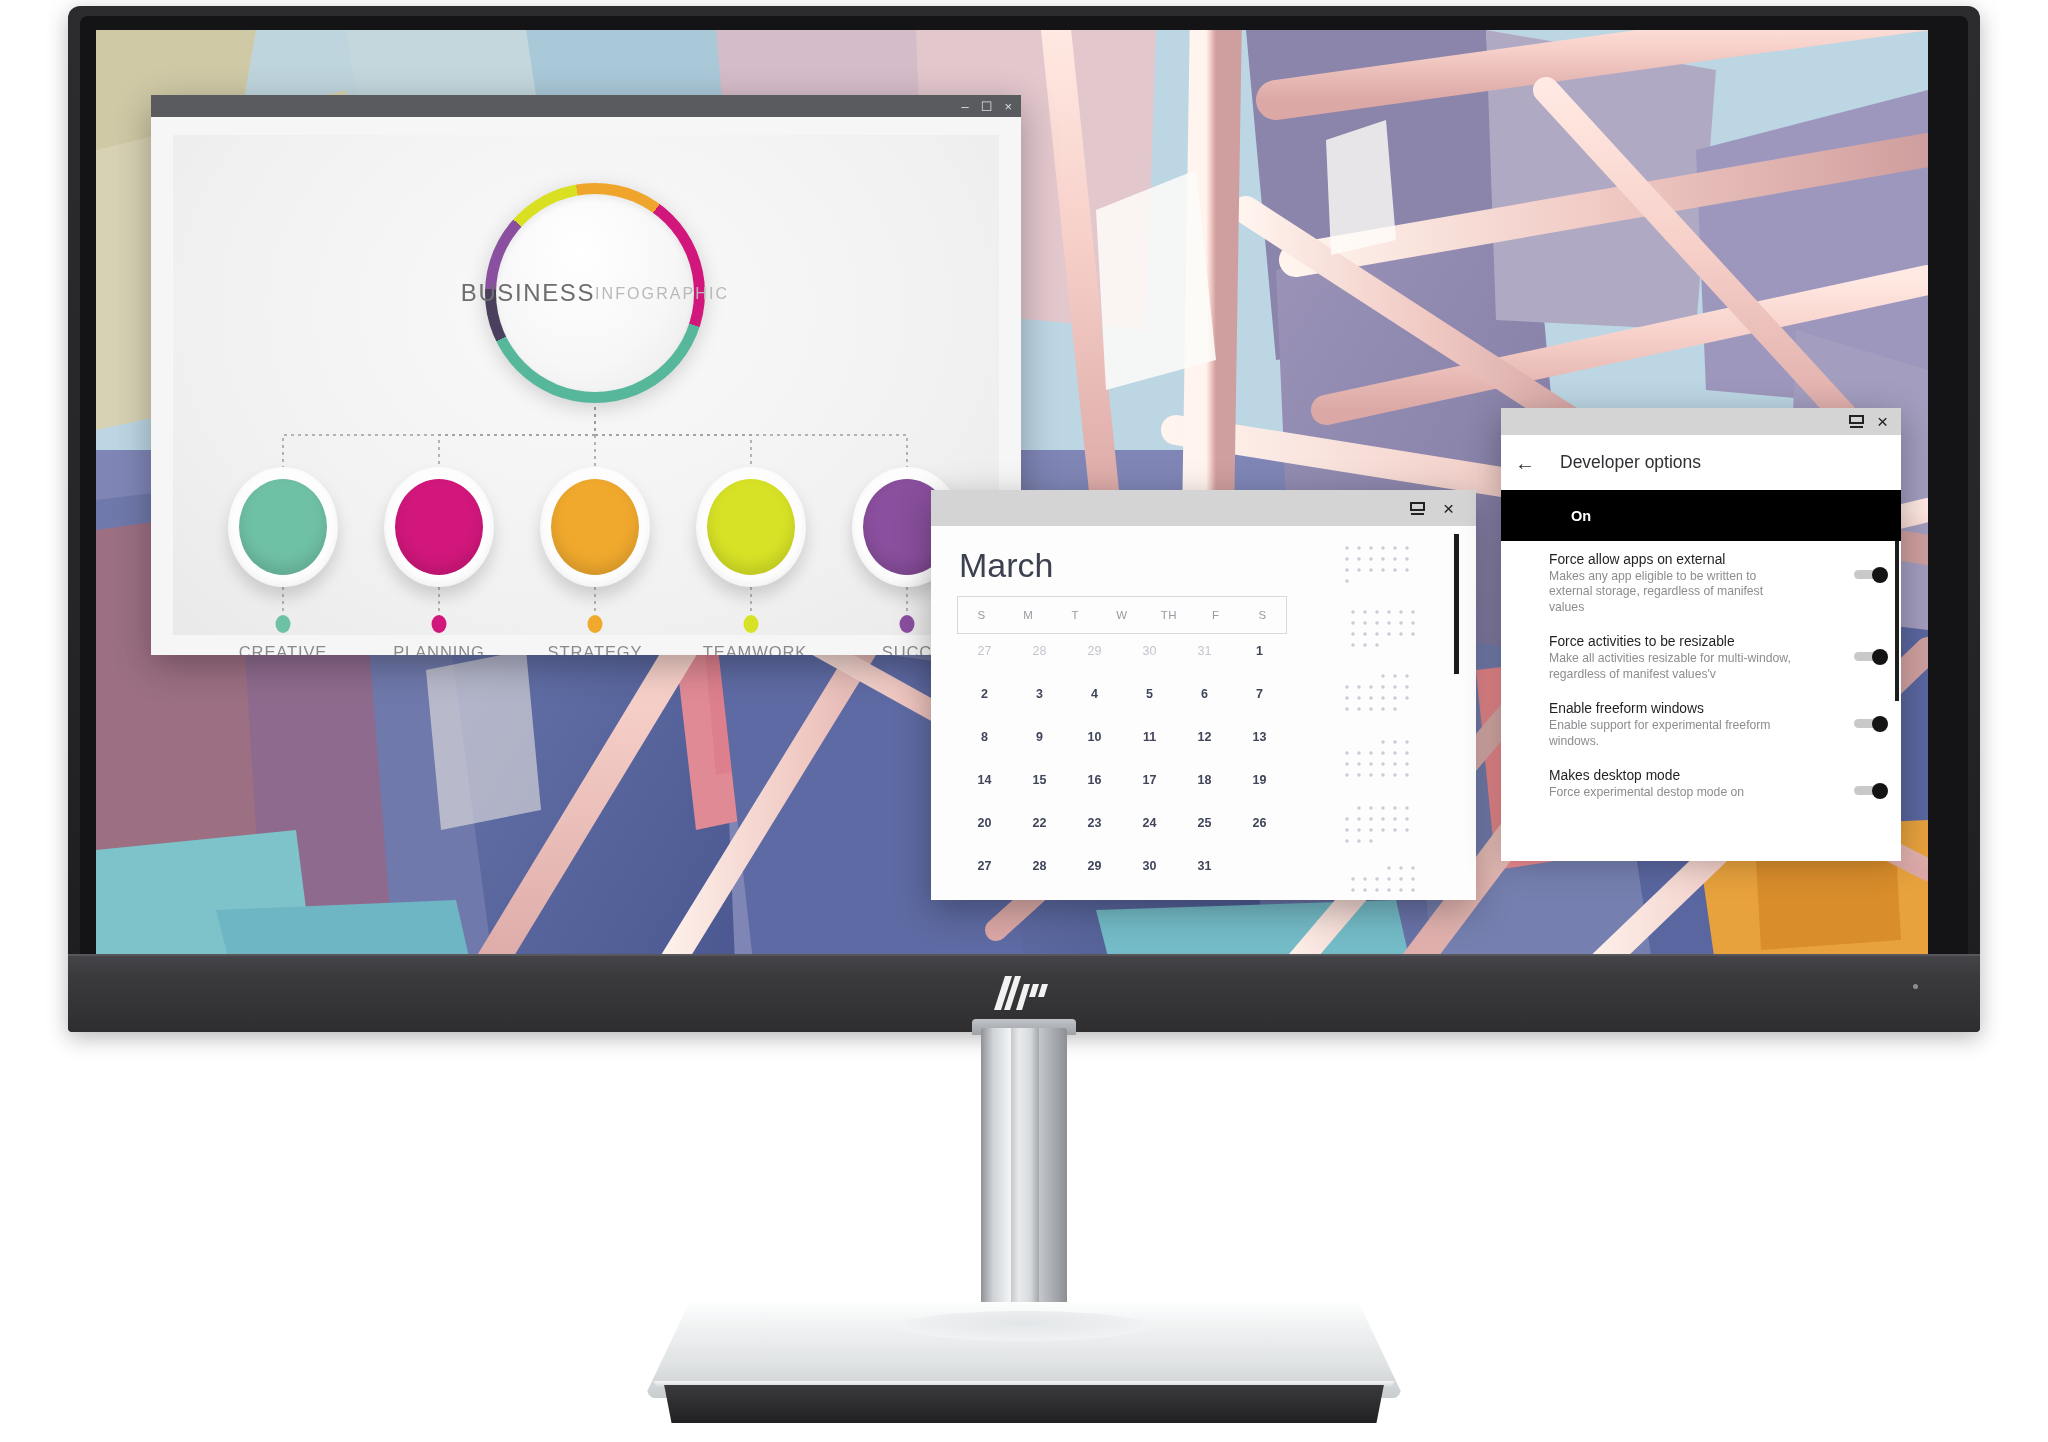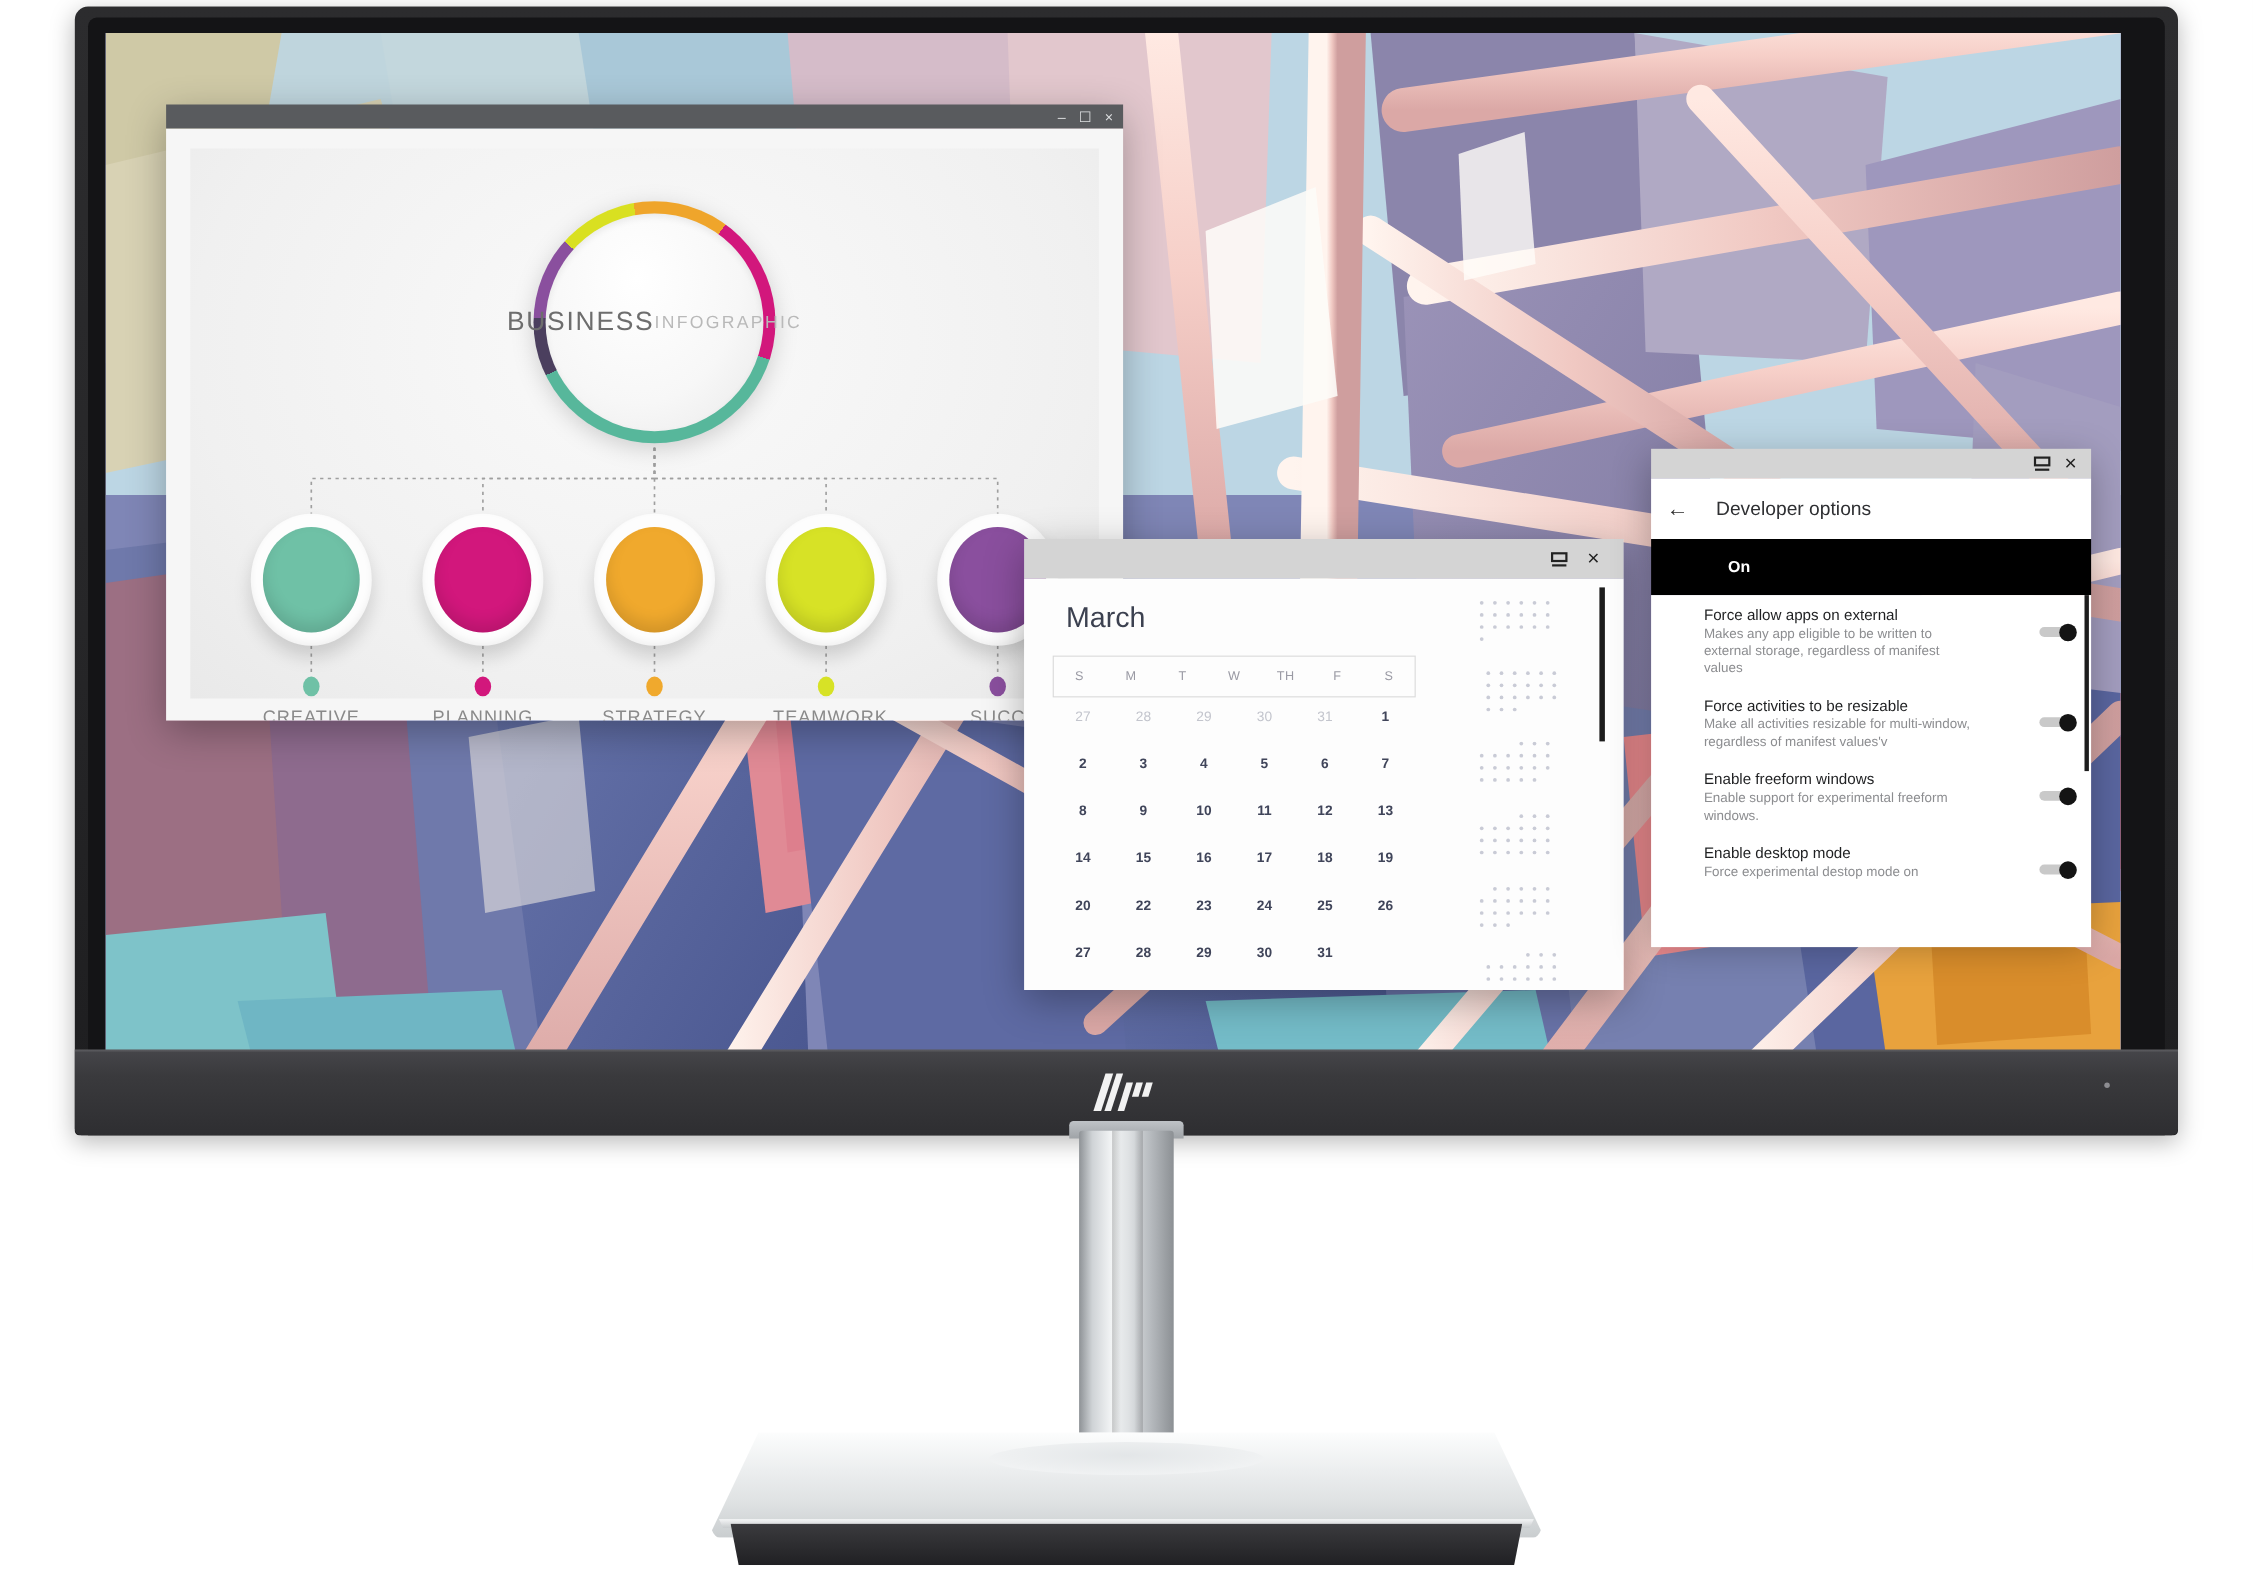--- a/index.html
+++ b/index.html
@@ -144,21 +144,21 @@
     font-size:16.5px; letter-spacing:.9px; color:#8a8a8a;
   }
 
   
   .win-cal { left:835px; top:460px; width:545px; height:410px; }
   .cal-titlebar{
     height:36px; background:#d4d4d4; display:flex; align-items:center; justify-content:flex-end;
     gap:18px; padding-right:22px;
   }
   .cal-body{ position:absolute; left:0; top:36px; width:545px; height:374px; background:#fdfdfd; overflow:hidden; }
-  .cal-month{ position:absolute; left:28px; top:20px; font-size:26px; color:#3c4150; font-weight:400;margin-left:10px; }
+  .cal-month{ position:absolute; left:28px; top:20px; font-size:34px; color:#3c4150; font-weight:400; }
   .cal-dow{
     position:absolute; left:26px; top:70px; width:330px; height:38px;
     border:1px solid #d9d9d9; display:grid; grid-template-columns:repeat(7,1fr);
     align-items:center;
   }
   .cal-dow span{ text-align:center; font-size:11.5px; color:#9a9aa4; letter-spacing:.4px; }
   .cal-grid{
     position:absolute; left:26px; top:118px; width:330px;
     display:grid; grid-template-columns:repeat(6,1fr); row-gap:29px;
   }
@@ -623,21 +623,21 @@
             <div class="dev-row">
               <div class="dev-row-title">Enable freeform windows</div>
               <div class="dev-row-desc">Enable support for experimental freeform windows.</div>
               <div class="toggle">
                 <div class="toggle-track"></div>
                 <div class="toggle-knob"></div>
               </div>
             </div>
 
             <div class="dev-row">
-              <div class="dev-row-title">Enable desktop mode</div>
+              <div class="dev-row-title">Makes desktop mode</div>
               <div class="dev-row-desc">Force experimental destop mode on</div>
               <div class="toggle">
                 <div class="toggle-track"></div>
                 <div class="toggle-knob"></div>
               </div>
             </div>
 
             <div class="dev-scroll"></div>
           </div>
         </div>

